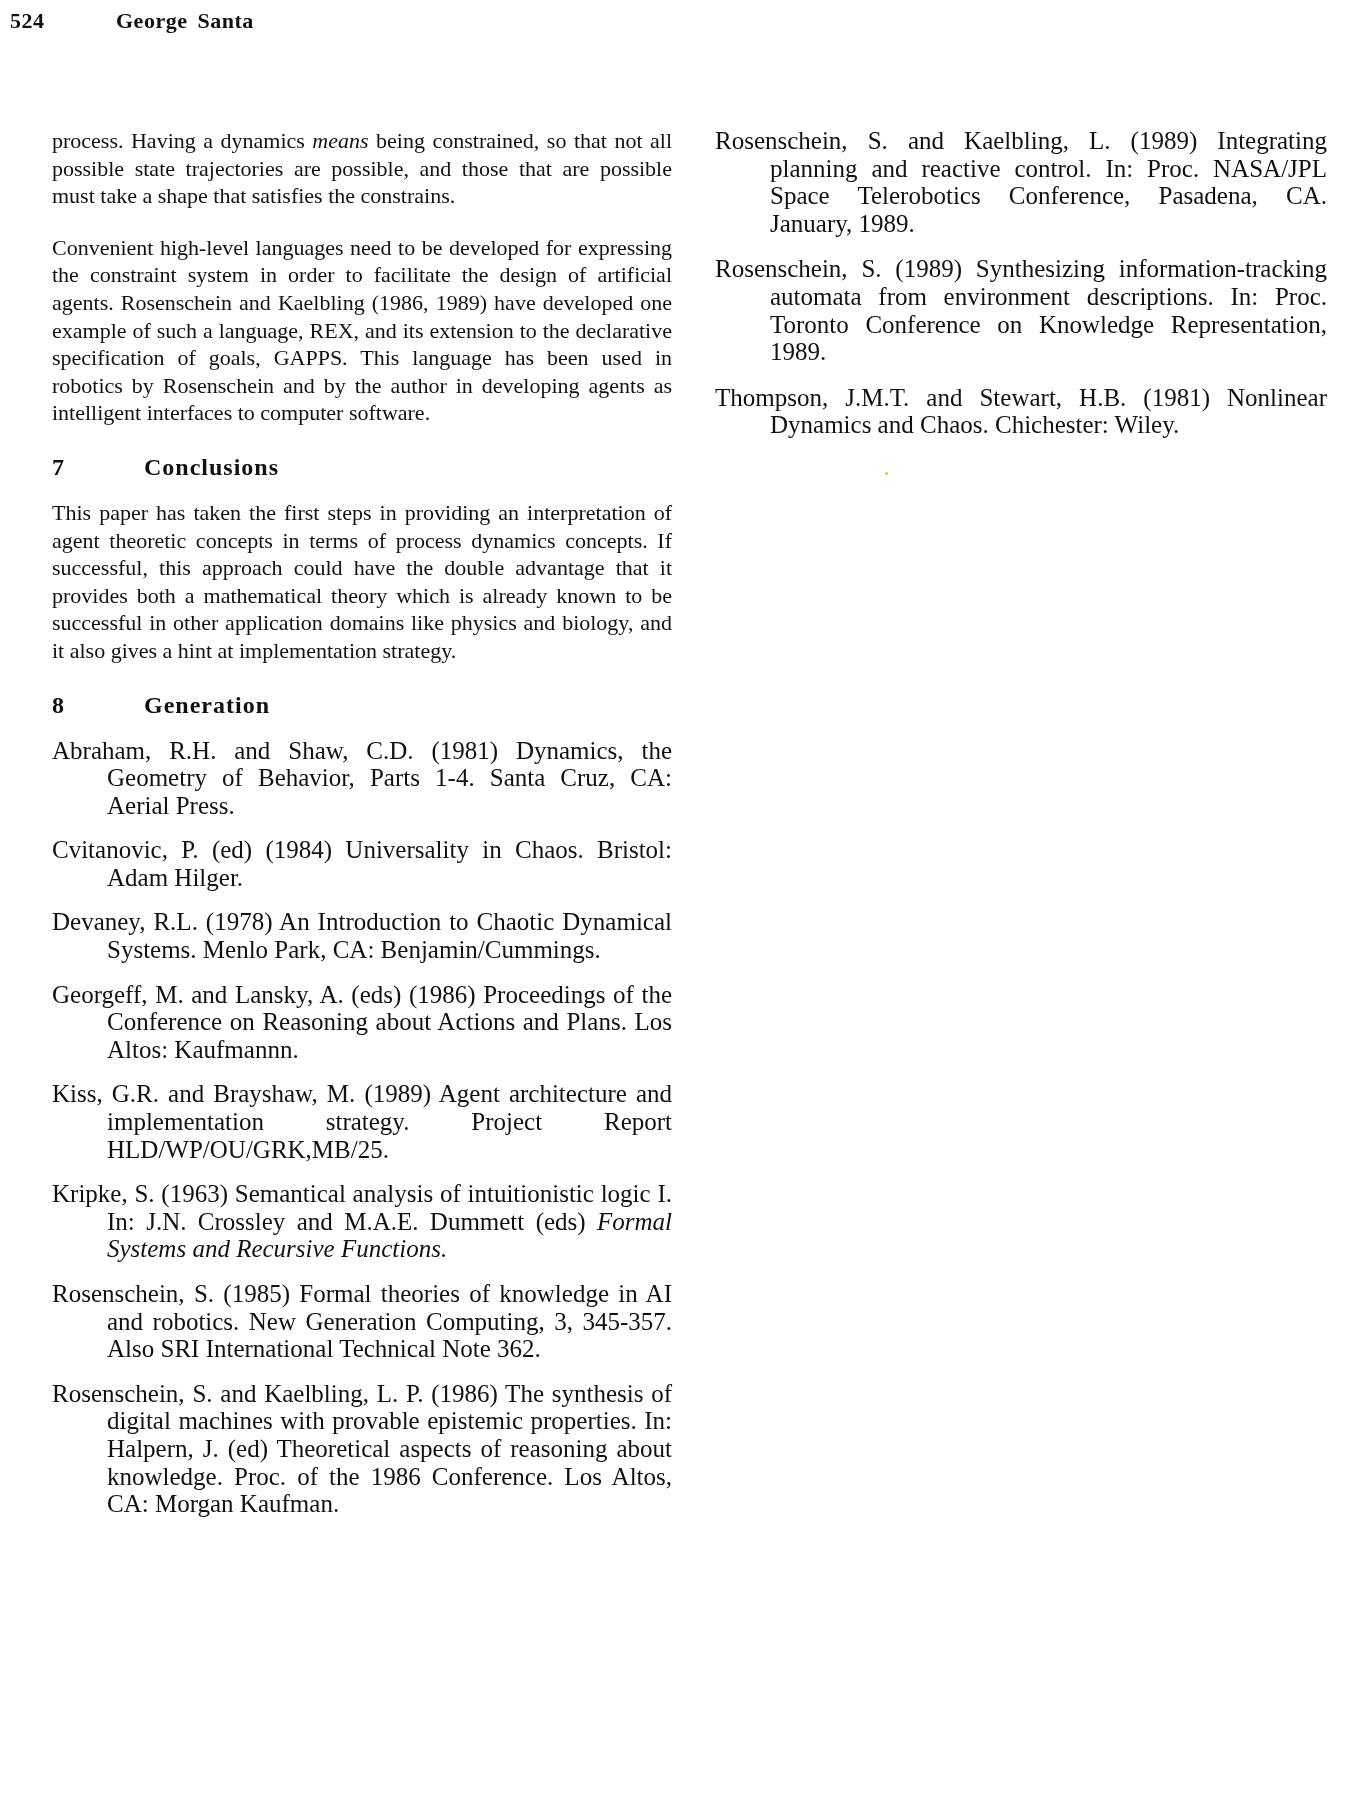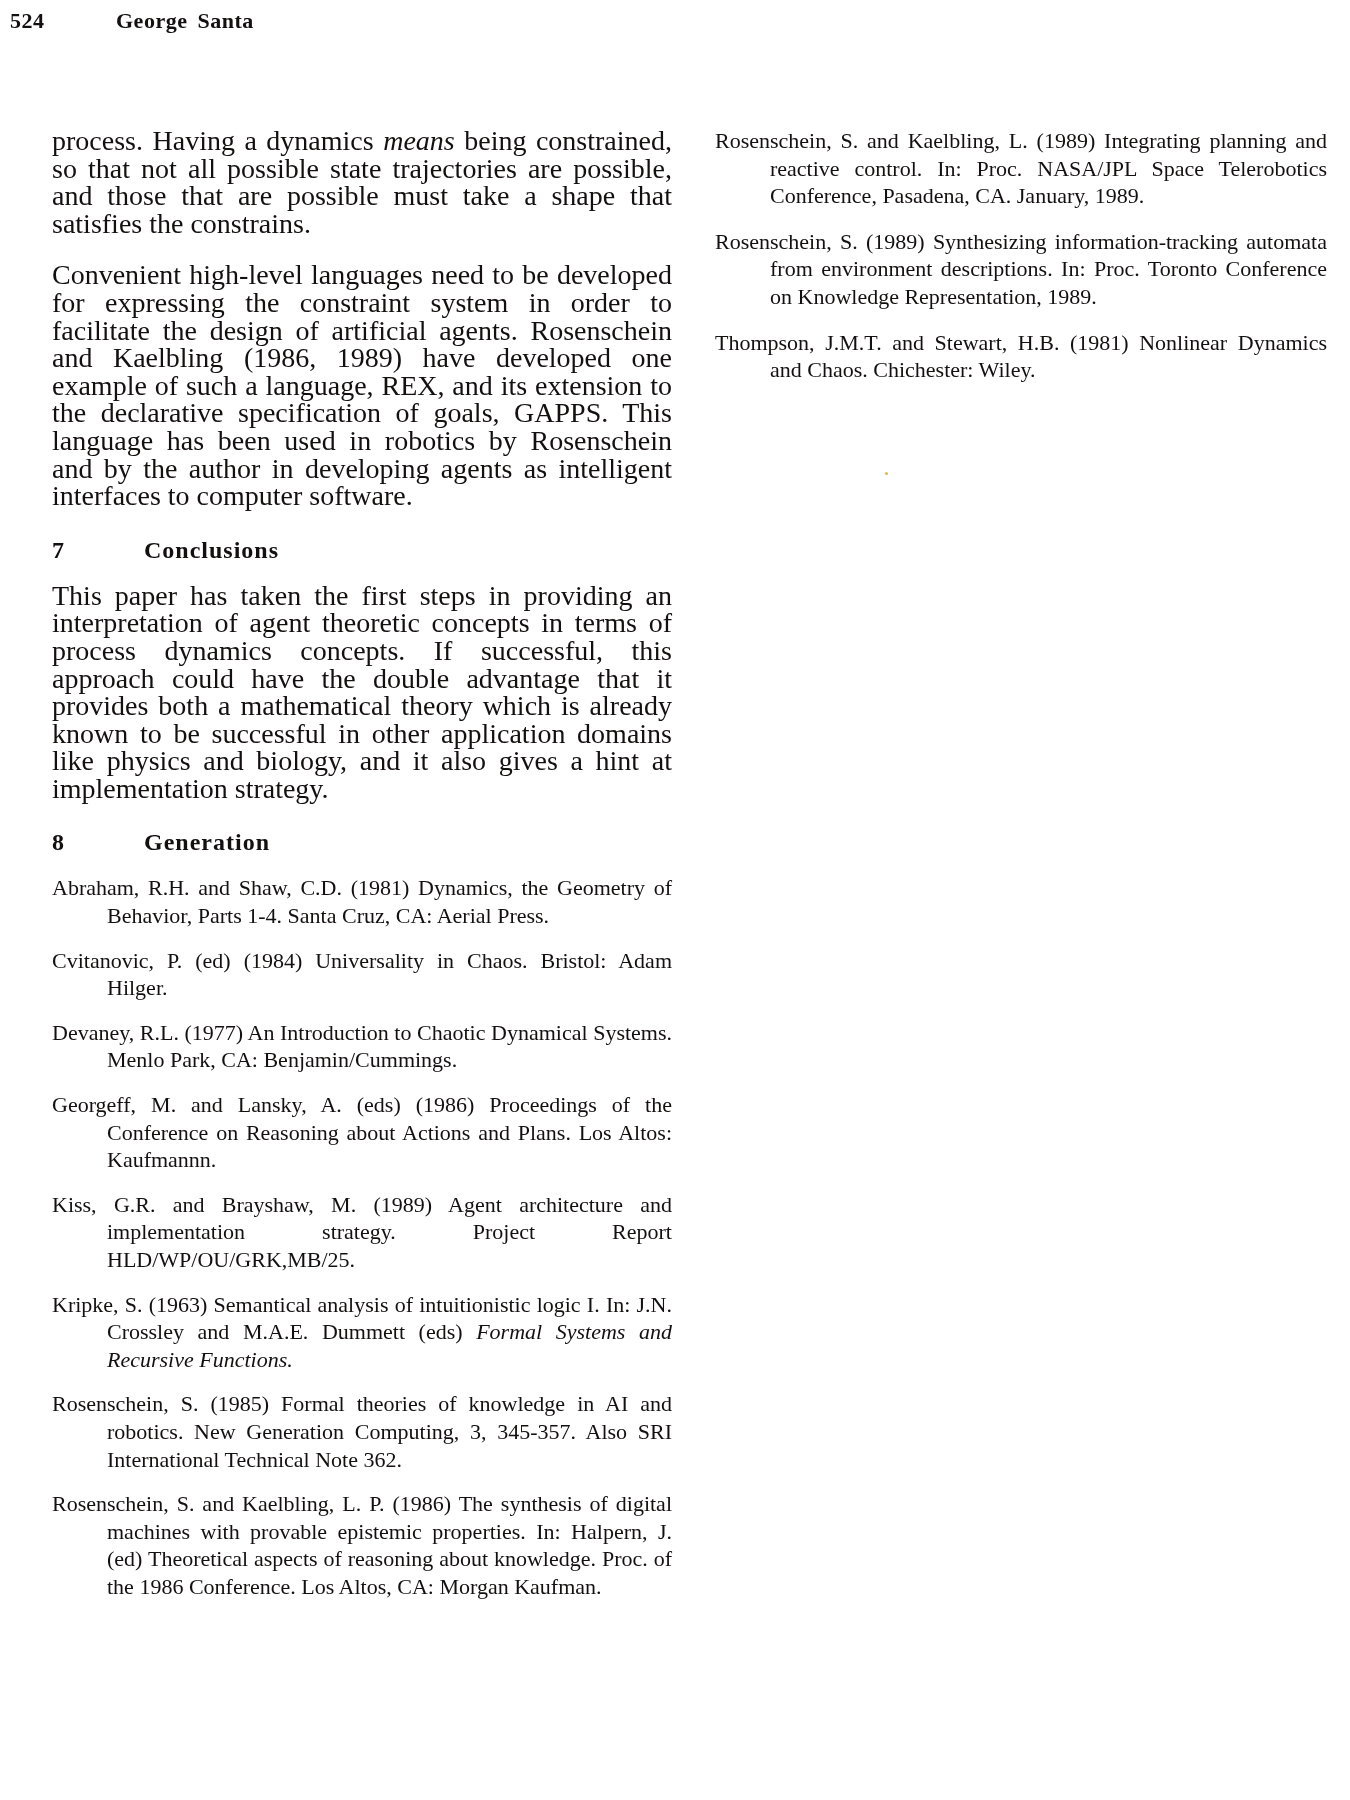--- a/index.html
+++ b/index.html
@@ -32,40 +32,40 @@
 
     .col {
       position: absolute;
       top: 127px;
     }
     .col-left { left: 52px; width: 620px; }
     .col-right { left: 715px; width: 612px; }
 
     p.body {
       margin: 0 0 24px 0;
-      font-size: 28px;
+      font-size: 22px;
       line-height: 27.6px;
       text-align: justify;
     }
     p.body em { font-style: italic; }
 
     h2.section {
       margin: 6px 0 16px 0;
       font-size: 24px;
       font-weight: bold;
       letter-spacing: 1px;
       line-height: 32px;
     }
     h2.section .num { display: inline-block; width: 92px; }
 
     .ref {
       margin: 0 0 17px 0;
       padding-left: 55px;
       text-indent: -55px;
-      font-size: 22px;
+      font-size: 25px;
       line-height: 27.6px;
       text-align: justify;
     }
     .ref em { font-style: italic; }
     .col-right .ref { margin-bottom: 18px; }
     .stray-dot {
       position: absolute;
       left: 885px;
       top: 472px;
       width: 3px;
@@ -87,21 +87,21 @@
   <p class="body">Convenient high-level languages need to be developed for expressing the constraint system in order to facilitate the design of artificial agents.  Rosenschein and Kaelbling (1986, 1989) have developed one example of such a language, REX, and its extension to the declarative specification of goals, GAPPS.  This language has been used in robotics by Rosenschein and by the author in developing agents as intelligent interfaces to computer software.</p>
 
   <h2 class="section"><span class="num">7</span><span>Conclusions</span></h2>
   <p class="body">This paper has taken the first steps in providing an interpretation of agent theoretic concepts in terms of process dynamics concepts.  If successful, this approach could have the double advantage that it provides both a mathematical theory which is already known to be successful in other application domains like physics and biology, and it also gives a hint at implementation strategy.</p>
 
   <h2 class="section"><span class="num">8</span><span>Generation</span></h2>
 
   <div>
     <p class="ref">Abraham, R.H. and Shaw, C.D. (1981) Dynamics, the Geometry of Behavior, Parts 1-4.  Santa Cruz, CA: Aerial Press.</p>
     <p class="ref">Cvitanovic, P. (ed)  (1984) Universality in Chaos.  Bristol: Adam Hilger.</p>
-    <p class="ref">Devaney, R.L. (1977) An Introduction to Chaotic Dynamical Systems.   Menlo Park, CA: Benjamin/Cummings.</p>
+    <p class="ref">Devaney, R.L. (1978) An Introduction to Chaotic Dynamical Systems.   Menlo Park, CA: Benjamin/Cummings.</p>
     <p class="ref">Georgeff, M. and Lansky, A. (eds) (1986) Proceedings of the Conference on Reasoning about Actions and Plans.  Los Altos: Kaufmannn.</p>
     <p class="ref">Kiss, G.R. and Brayshaw, M. (1989) Agent architecture and implementation strategy.   Project Report HLD/WP/OU/GRK,MB/25.</p>
     <p class="ref"><span>Kripke, S. (1963) Semantical analysis of intuitionistic logic I.  In: J.N. Crossley and M.A.E. Dummett (eds) </span><em>Formal Systems and Recursive Functions.</em></p>
     <p class="ref">Rosenschein, S. (1985) Formal theories of knowledge in AI and robotics. New Generation Computing, 3, 345-357.  Also SRI International Technical Note 362.</p>
     <p class="ref">Rosenschein, S. and Kaelbling, L. P. (1986) The synthesis of digital machines with provable epistemic properties.  In: Halpern, J. (ed) Theoretical aspects of reasoning about knowledge.  Proc. of the 1986 Conference. Los Altos, CA: Morgan Kaufman.</p>
   </div>
 </div>
 
 <div class="col col-right">
   <div>

